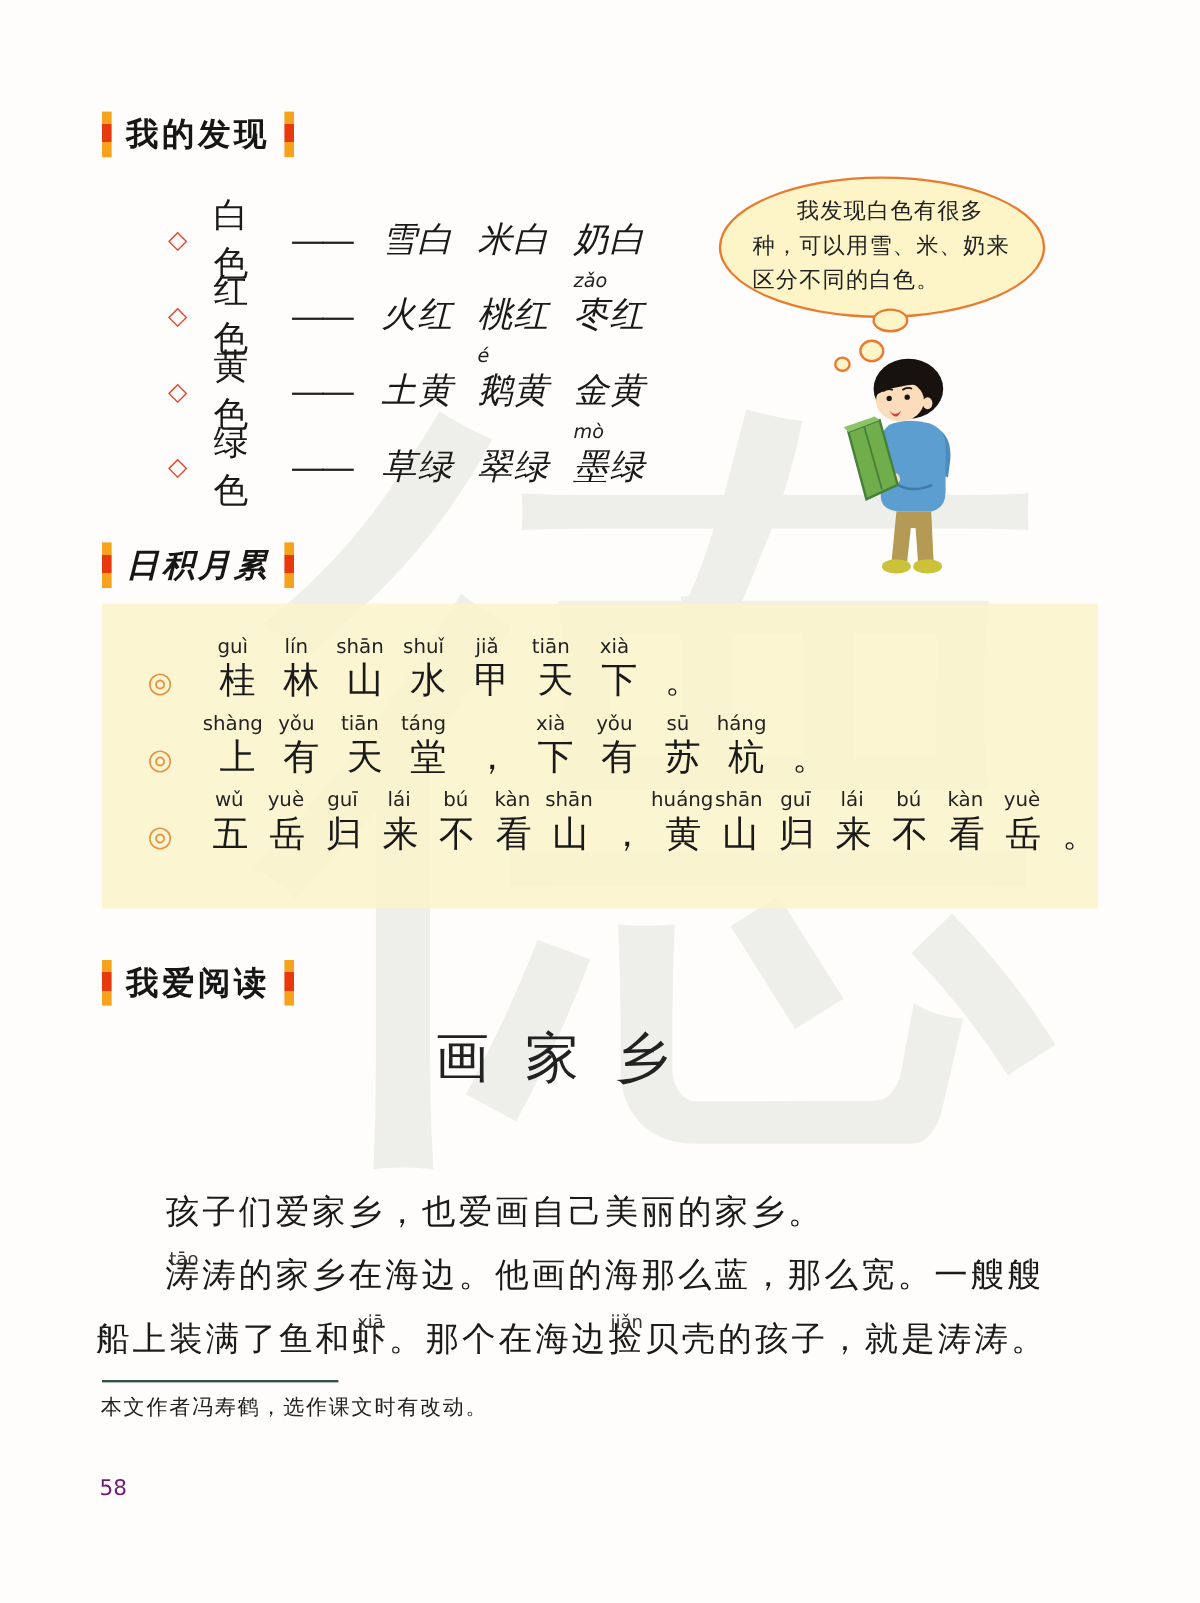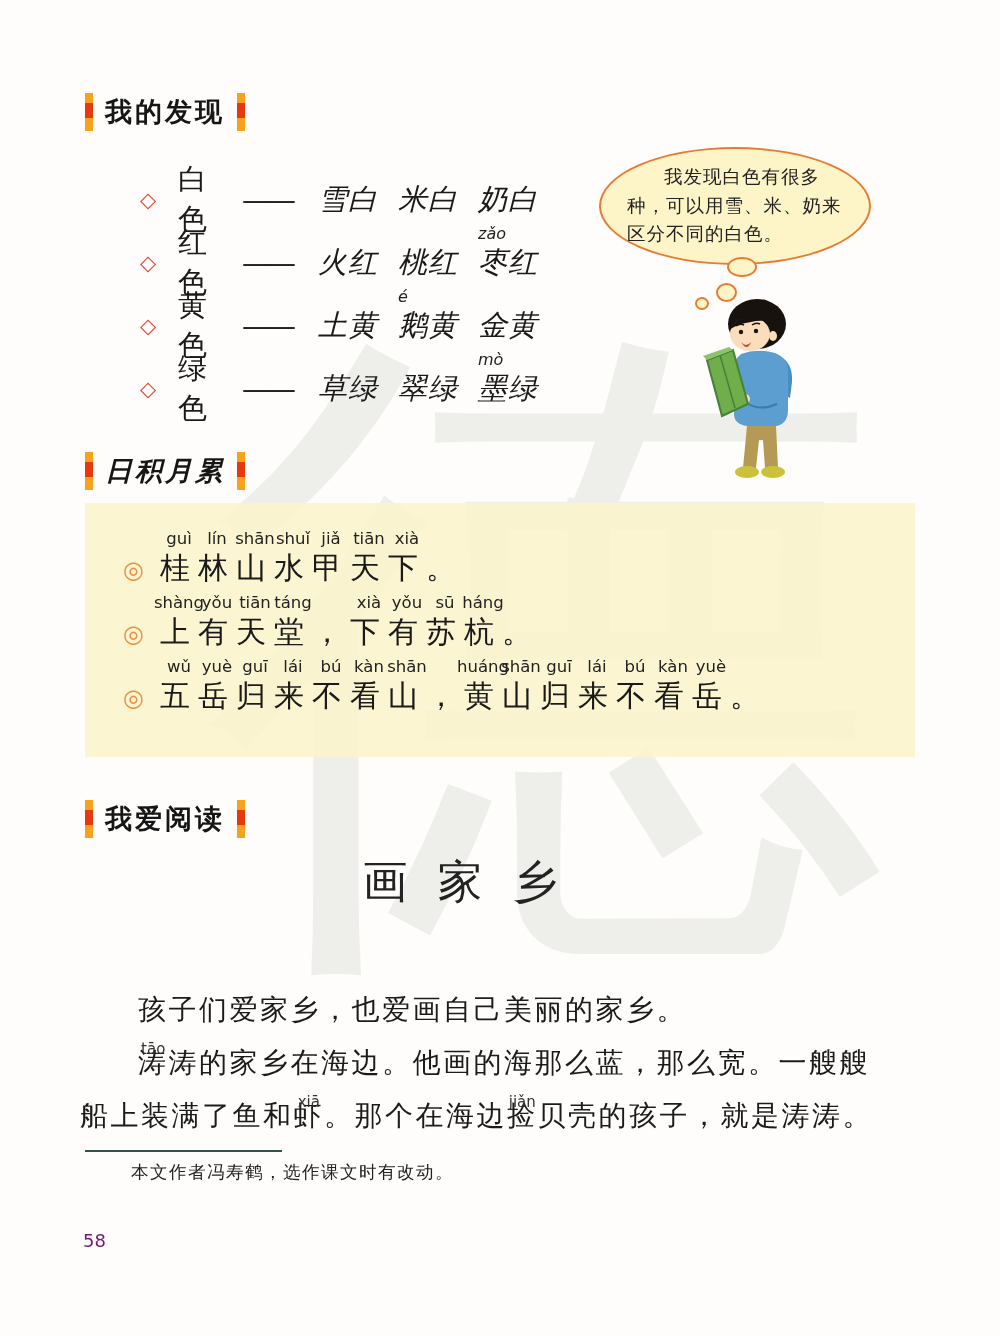--- a/index.html
+++ b/index.html
@@ -58,23 +58,23 @@
 
   
   .acc-panel {
     position:absolute; left:85px; top:503px; width:830px; height:254px; z-index:1;
     background:rgba(250,244,203,0.88);
   }
   #acc-list { position:absolute; left:85px; top:503px; width:830px; z-index:2; }
   .acc-item { display:flex; align-items:baseline; margin-left:38px; margin-top:30px; }
   .acc-item:first-child { margin-top:48px; }
   .acc-bullet { font-size:24px; color:#e8913f; margin-right:16px; }
-  .acc-cell { position:relative; display:inline-block; width:38px; text-align:left;
+  .acc-cell { position:relative; display:inline-block; width:38px; text-align:right;
               font-size:30px; line-height:34px;
-              font-family:"DejaVu Serif","Liberation Serif",serif; }
+              font-family:"DejaVu Serif","Liberation Serif",serif;margin-left:15px; }
   .acc-cell .py { position:absolute; top:-20px; left:50%; transform:translateX(-50%);
                   font-size:16.5px; line-height:16px; white-space:nowrap; color:#222;
                   font-family:"DejaVu Sans","Liberation Sans",sans-serif; }
 
   
   .article-title {
     position:absolute; left:0; top:852px; width:950px; z-index:2;
     text-align:center; font-size:45px; letter-spacing:30px; color:#222;
     font-family:"DejaVu Serif","Liberation Serif",serif;
   }
@@ -86,21 +86,21 @@
   .rb { position:relative; }
   .rb .py { position:absolute; top:-4px; left:50%; transform:translateX(-50%);
             font-size:15px; line-height:15px; letter-spacing:0; color:#333;
             font-family:"DejaVu Sans","Liberation Sans",sans-serif; }
 
   
   .footnote-rule { position:absolute; left:85px; top:1150px; width:197px; z-index:2;
                    border-top:2px solid #33514d; }
   .footnote { position:absolute; left:84px; top:1160px; z-index:2; font-size:17.5px;
               letter-spacing:1.5px; color:#222;
-              font-family:"DejaVu Serif","Liberation Serif",serif;margin-left:47px; }
+              font-family:"DejaVu Serif","Liberation Serif",serif; }
   .page-num { position:absolute; left:83px; top:1230px; z-index:2; font-size:18px; color:#701a75; }
 </style>
 </head>
 <body>
 
 <div class="page">
 
   <div class="watermark">德</div>
 
   <div class="sec-header" style="left:85px; top:93px;justify-content:space-between;">

